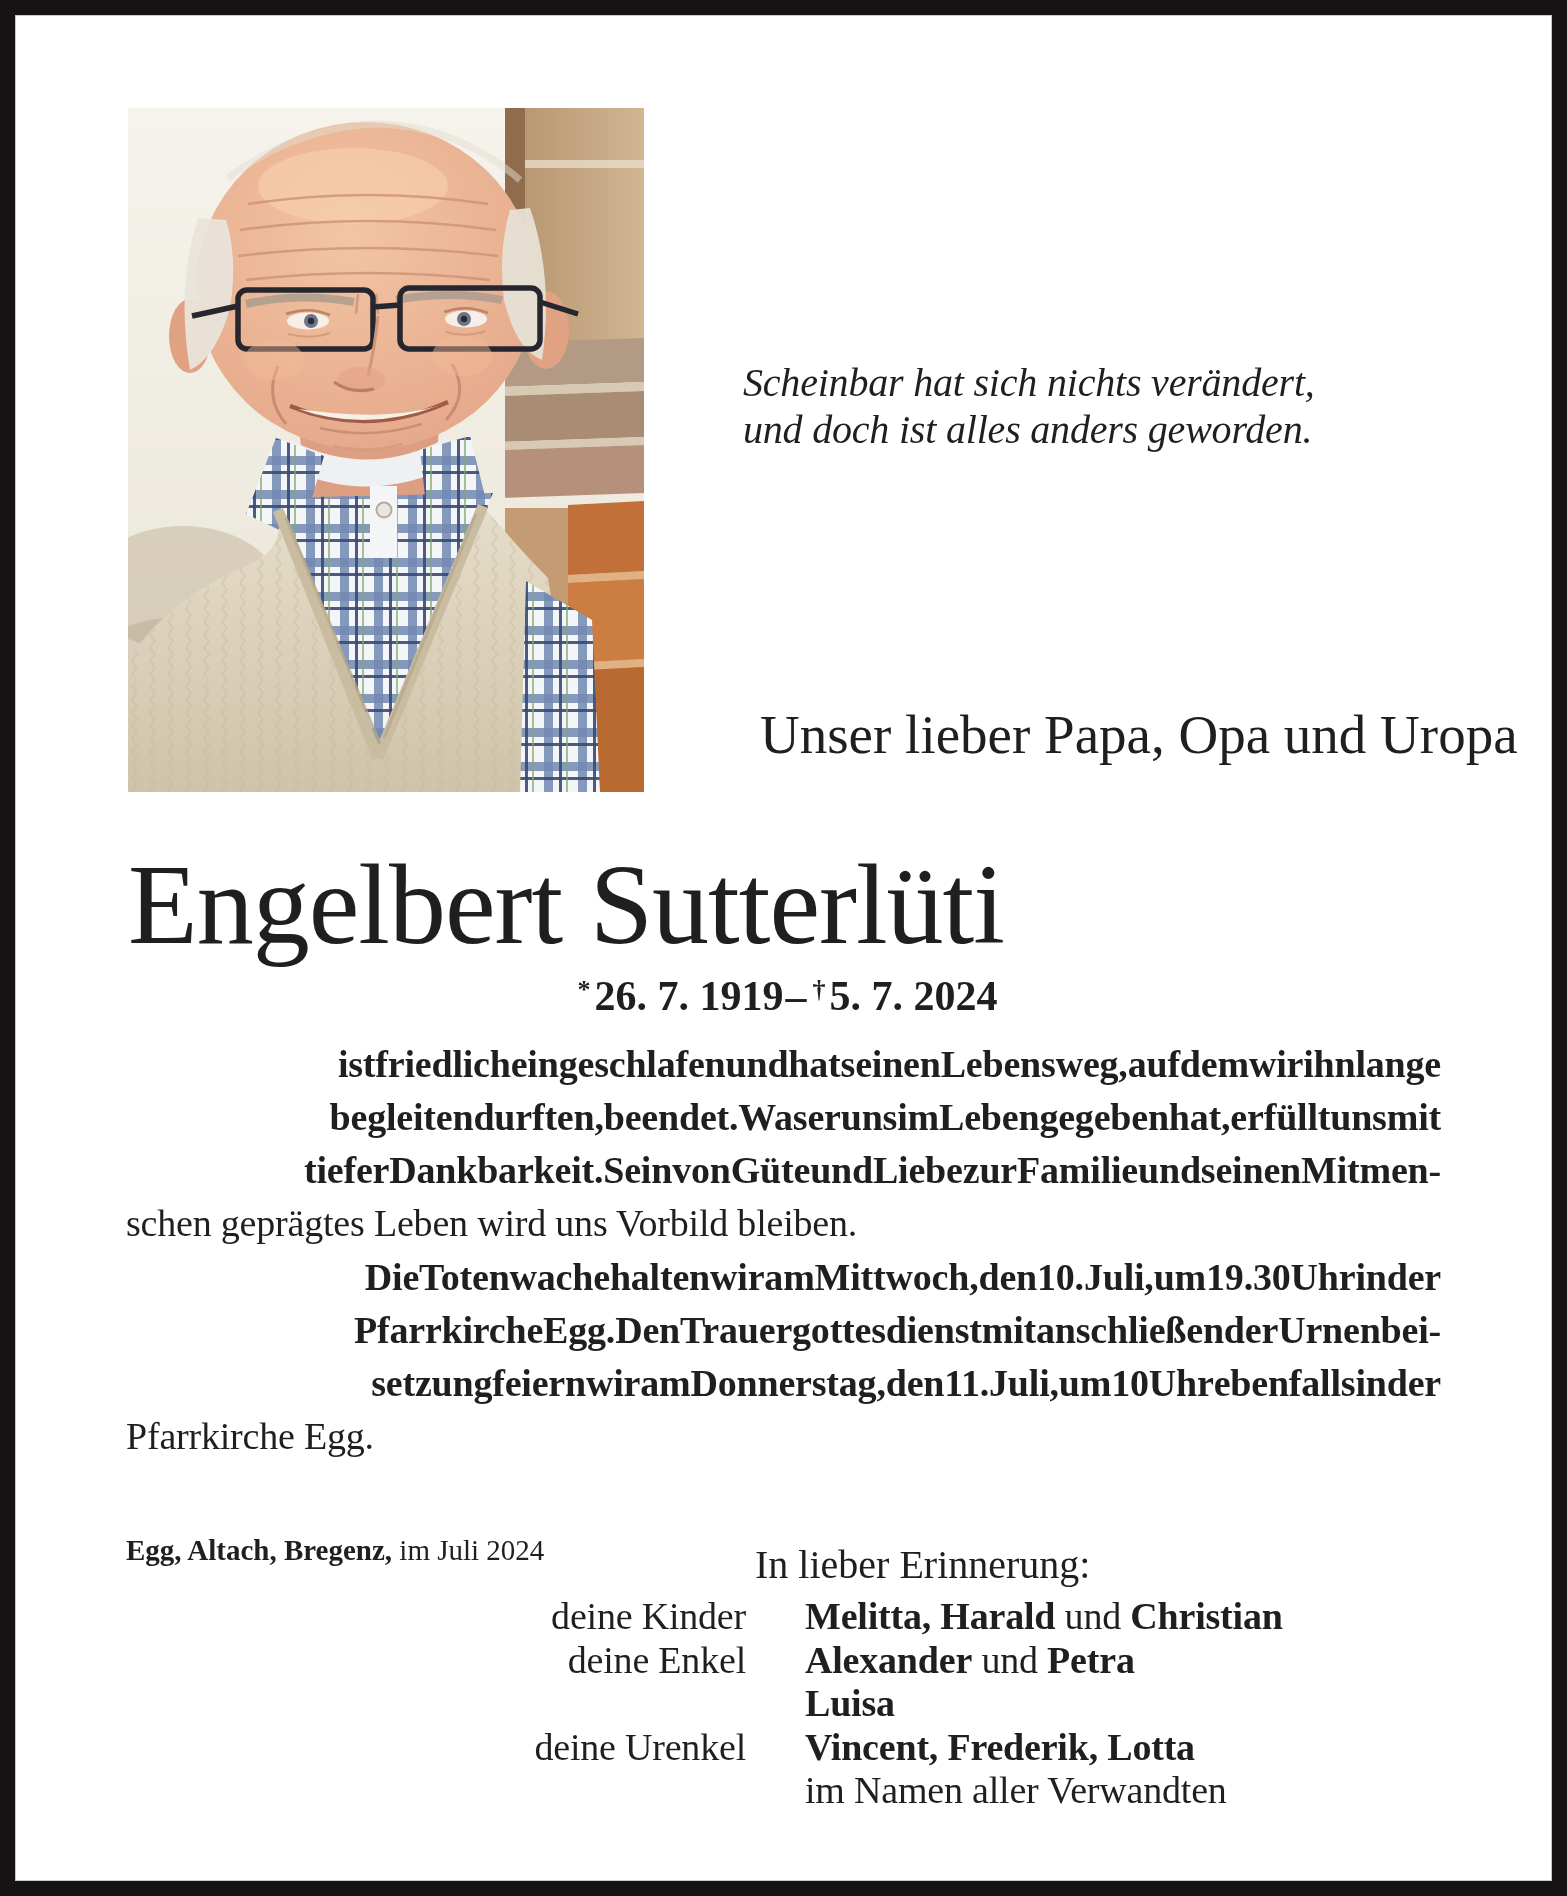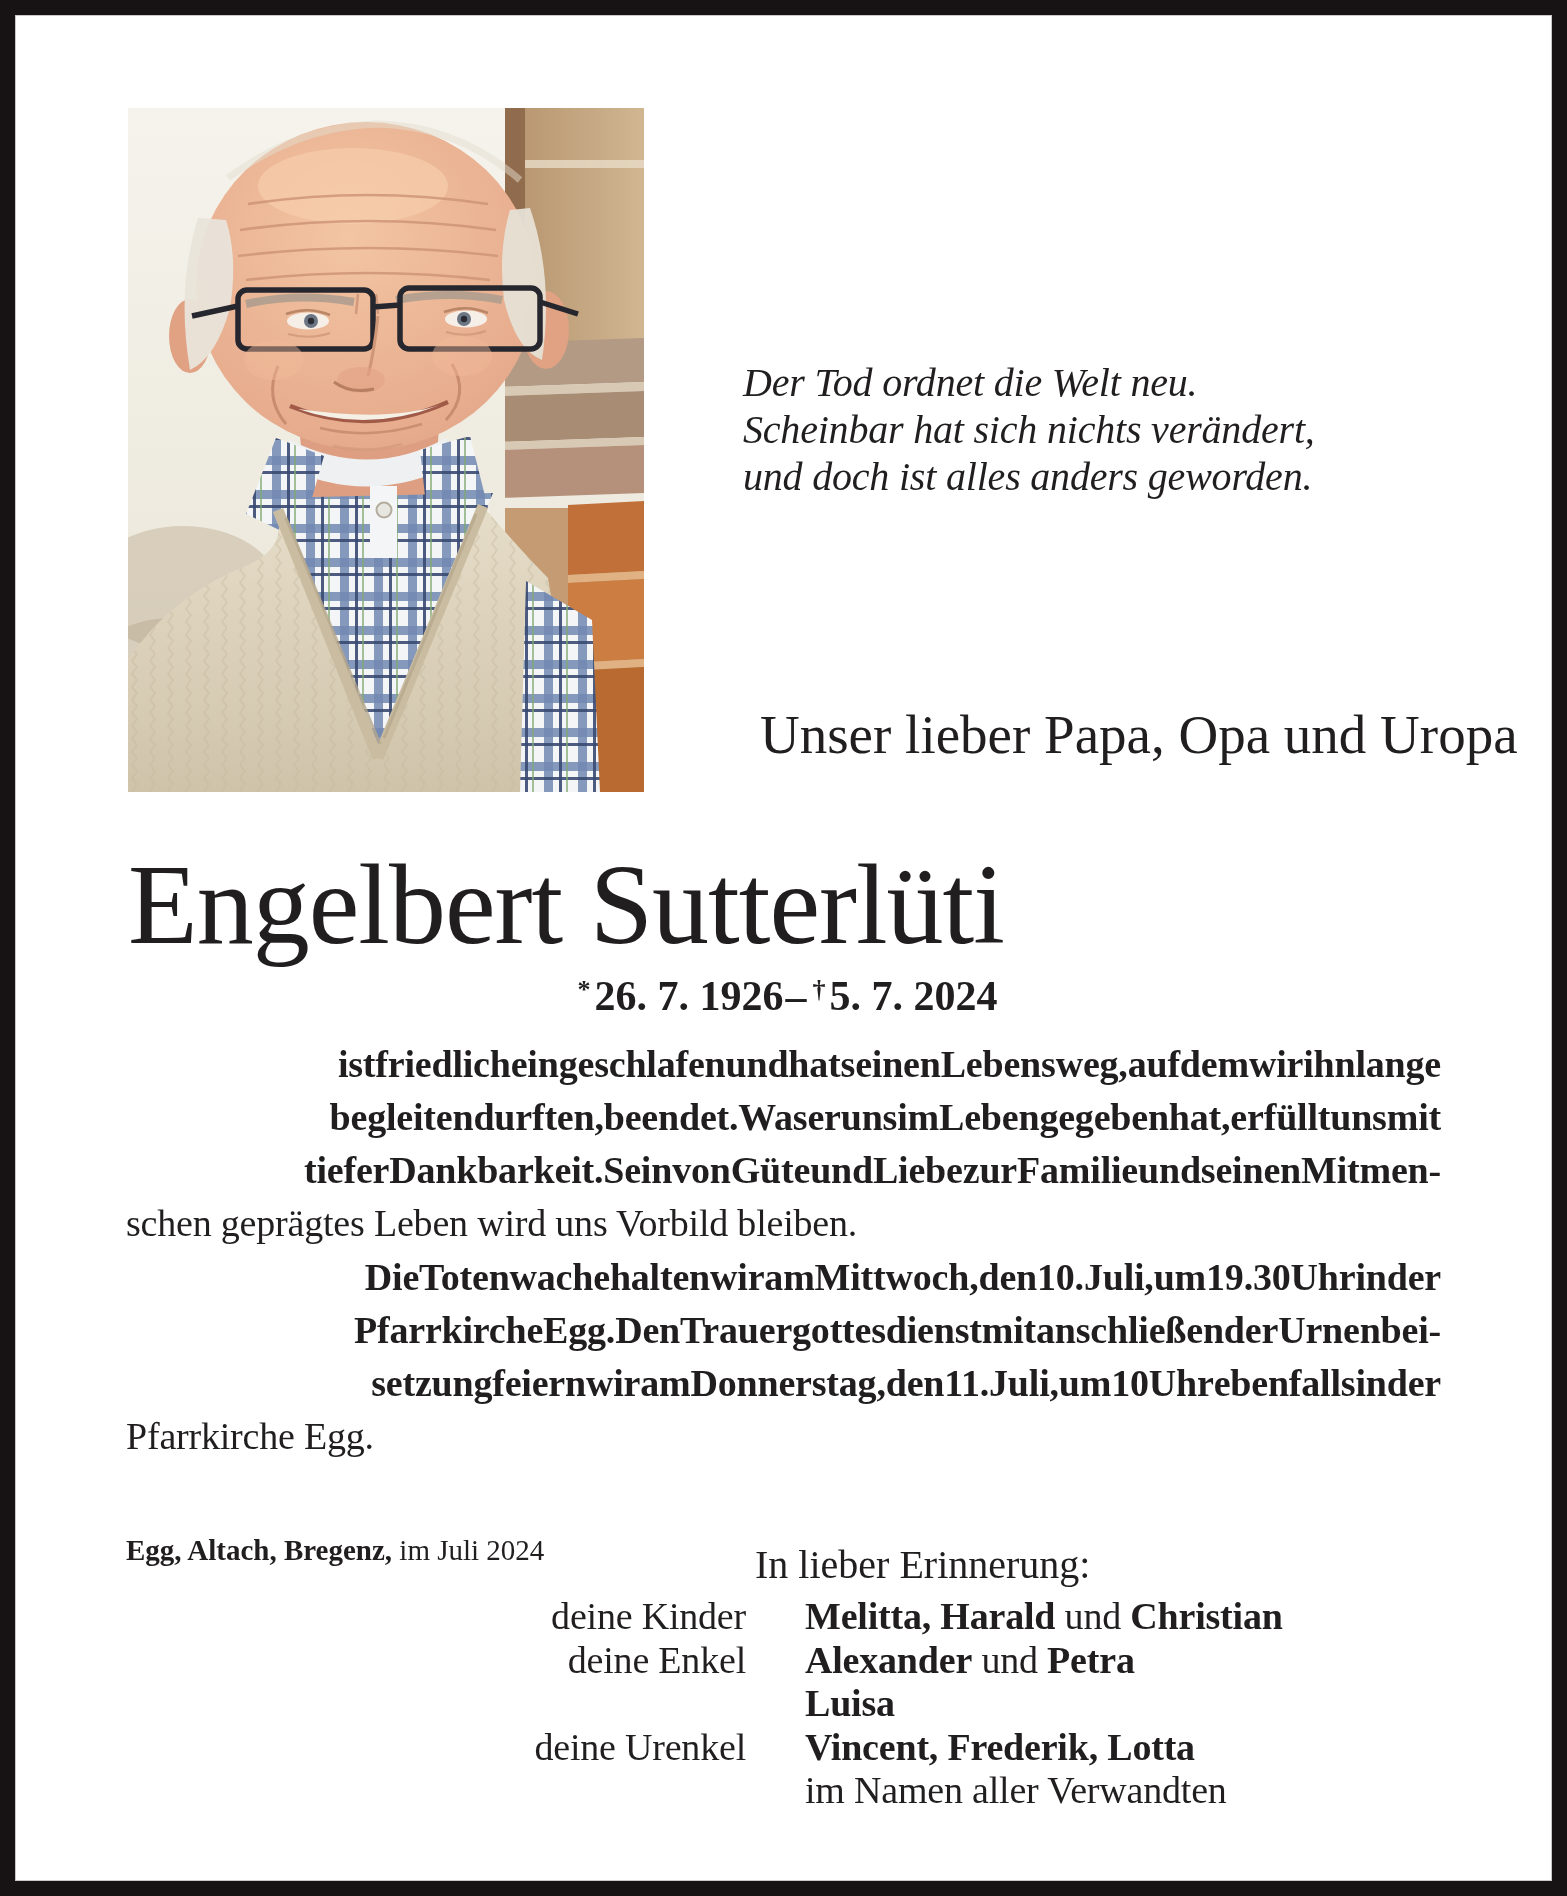--- a/index.html
+++ b/index.html
@@ -199,30 +199,29 @@
     <path d="M0,684 L0,552 Q42,488 122,456 Q158,440 150,402 L250,650 L355,398 Q392,442 420,470 Q436,560 438,684 Z" fill="url(#knitG)"></path>
     <path d="M0,684 L0,552 Q42,488 122,456 Q158,440 150,402 L250,650 L355,398 Q392,442 420,470 Q436,560 438,684 Z" fill="url(#knitTx)" opacity="0.5"></path>
     <path d="M150,402 L250,650" stroke="#cabca0" stroke-width="11" fill="none"></path>
     <path d="M355,398 L250,650" stroke="#cabca0" stroke-width="11" fill="none"></path>
     <path d="M158,410 L252,636 M348,406 L256,630" stroke="#b5a78c" stroke-width="3" fill="none" opacity="0.8"></path>
 
     <polygon points="398,473 464,512 472,684 392,684" fill="url(#plaid)"></polygon>
   </svg>
 
   <div class="quote" id="quote">
-      <div>Der Tod ordnet die Welt neu.</div>
       <div>Scheinbar hat sich nichts verändert,</div>
       <div>und doch ist alles anders geworden.</div>
     </div>
 
   <div class="intro">Unser lieber Papa, Opa und Uropa</div>
 
   <div class="name">Engelbert Sutterlüti</div>
 
-  <div class="dates"><span class="sym">*</span><span>26. 7. 1926</span><span class="dsh">–</span><span class="sym">†</span><span>5. 7. 2024</span></div>
+  <div class="dates"><span class="sym">*</span><span>26. 7. 1919</span><span class="dsh">–</span><span class="sym">†</span><span>5. 7. 2024</span></div>
 
   <div class="para p1" id="para0">
       <div class="jline">
         <span>ist</span>
         <span>friedlich</span>
         <span>eingeschlafen</span>
         <span>und</span>
         <span>hat</span>
         <span>seinen</span>
         <span>Lebensweg,</span>

